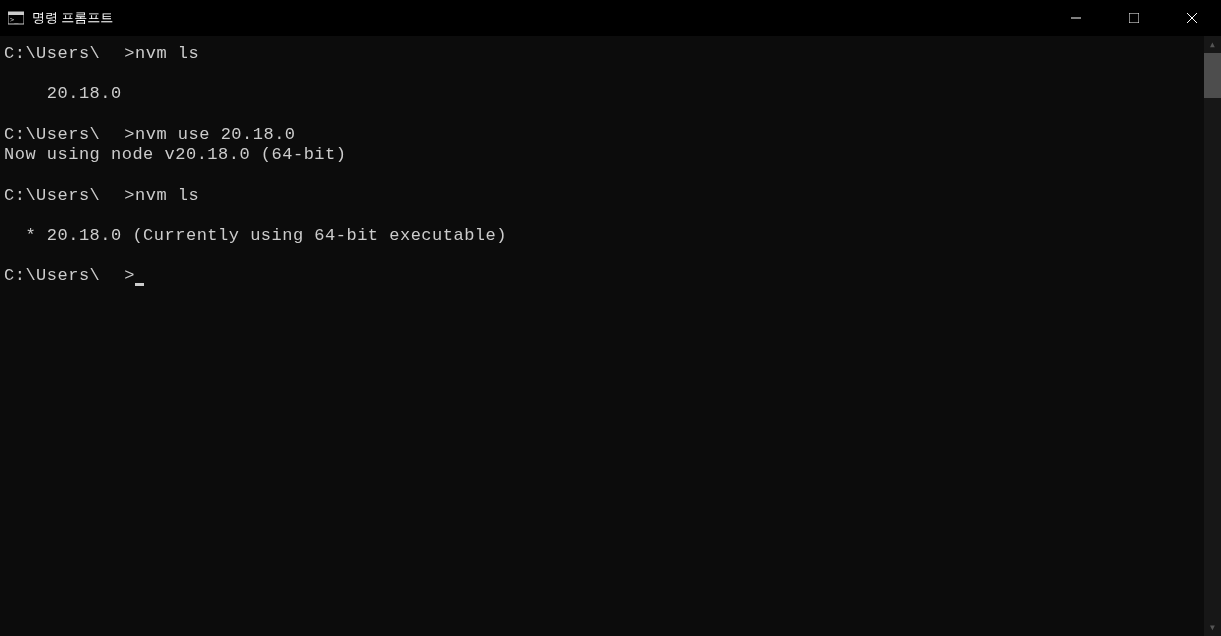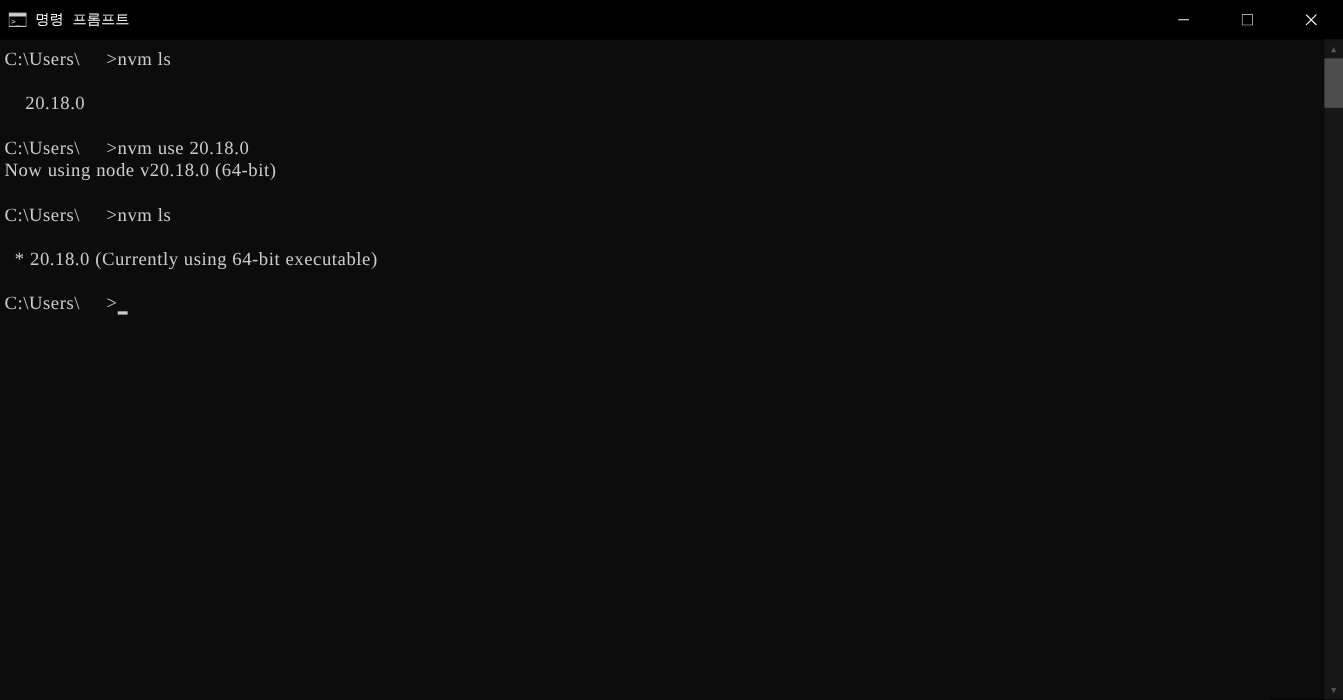--- a/index.html
+++ b/index.html
@@ -34,21 +34,21 @@
       align-items: center;
       justify-content: center;
     }
     .app-icon svg {
       width: 16px;
       height: 16px;
     }
     .title-text {
       color: #fff;
       font-size: 13px;
-      font-family: Liberation Mono, monospace;
+      font-family: Liberation Serif, serif;
     }
     .window-controls {
       display: flex;
       height: 36px;
     }
     .win-btn {
       width: 58px;
       height: 36px;
       display: flex;
       align-items: center;
@@ -62,21 +62,21 @@
       position: relative;
       width: 100%;
       height: 600px;
       background: #0c0c0c;
       display: flex;
     }
     .terminal {
       flex: 1;
       padding: 8px 4px 4px 4px;
       overflow-y: auto;
-      font-family: Liberation Serif, serif;
+      font-family: Liberation Mono, monospace;
       font-size: 17px;
       line-height: 1.2;
       color: #cccccc;
       letter-spacing: 0.5px;
       white-space: pre;
     }
     .line {
       min-height: 20px;
     }
     .cursor {

